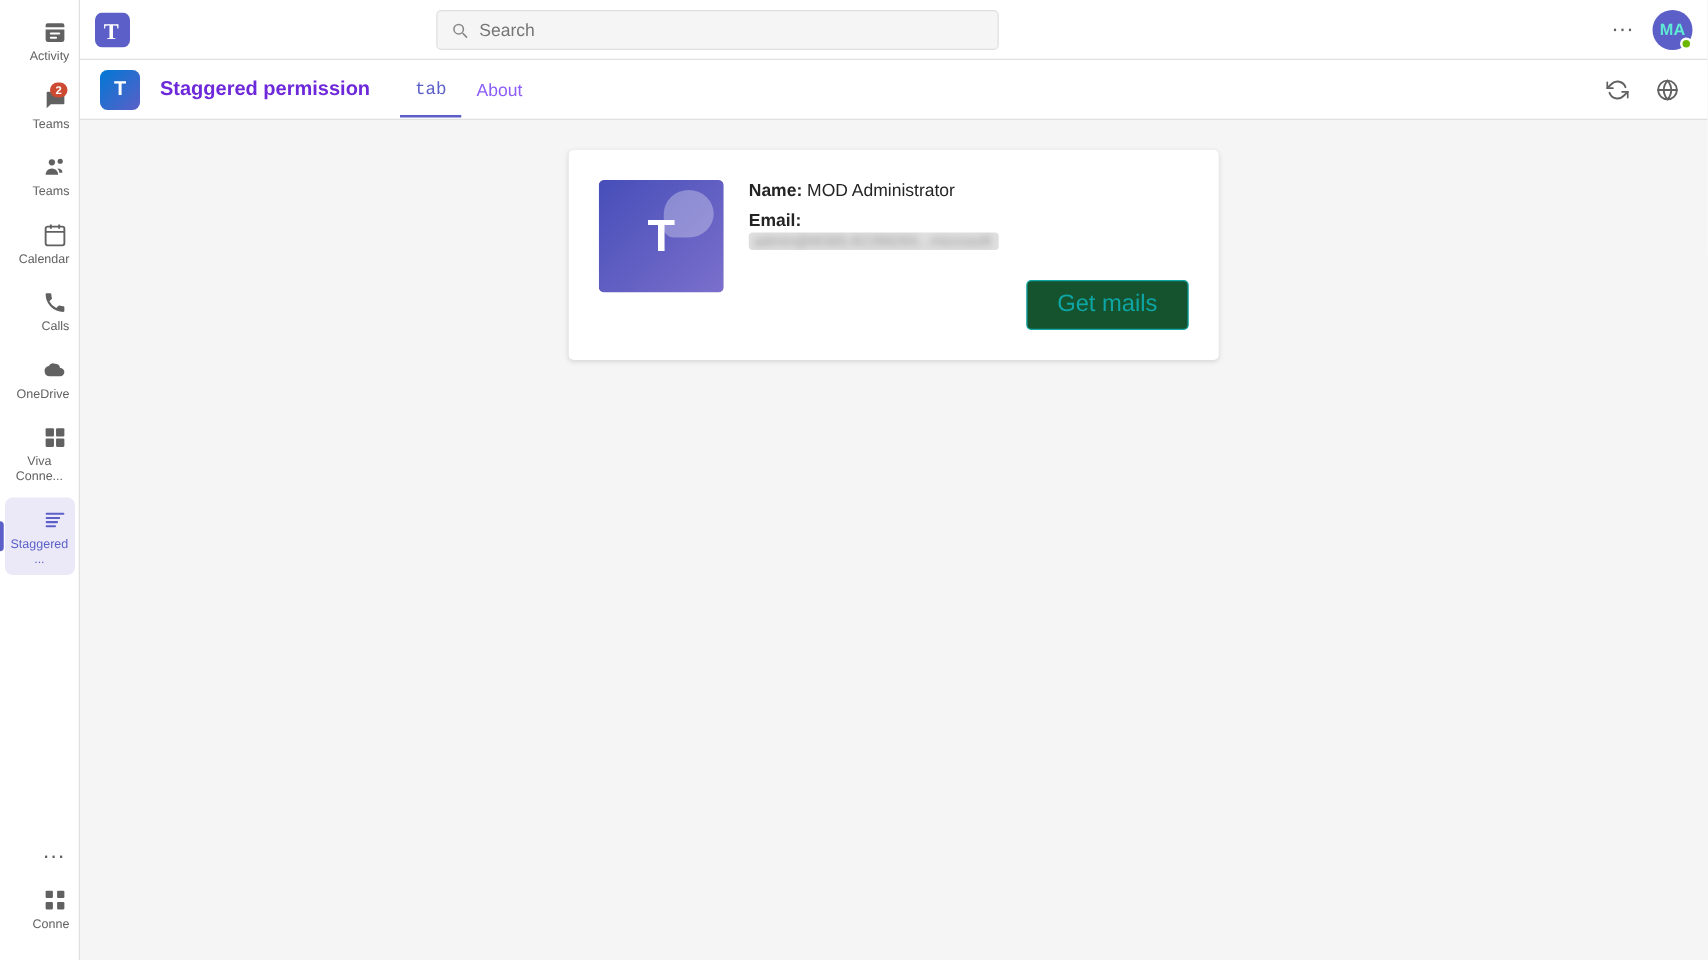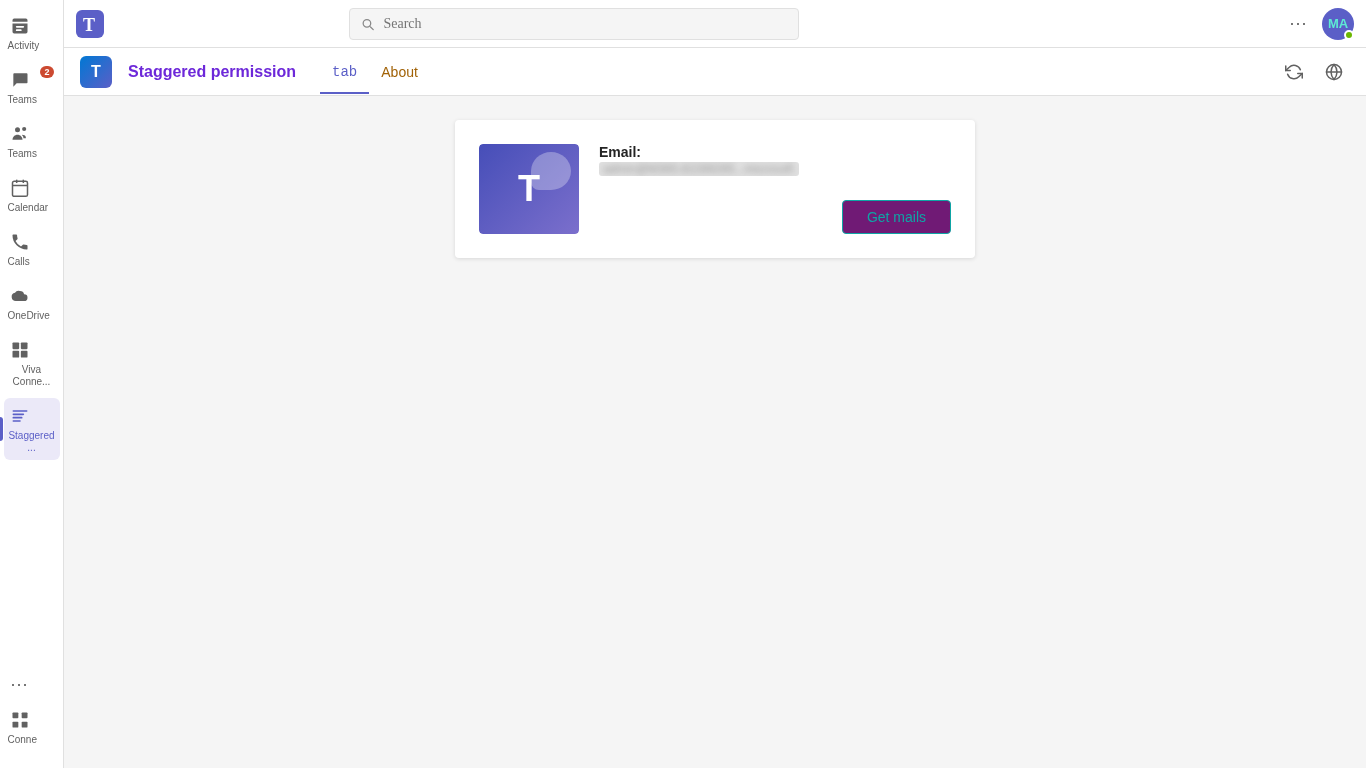--- a/index.html
+++ b/index.html
@@ -13,21 +13,21 @@
       display: flex;
       flex-direction: column;
       align-items: center;
       padding: 8px 0;
       gap: 4px;
       z-index: 10;
     }
     .sidebar-item {
       display: flex;
       flex-direction: column;
-      align-items: flex-start;
+      align-items: flex-end;
       justify-content: center;
       width: 56px;
       padding: 6px 4px;
       border-radius: 6px;
       cursor: pointer;
       position: relative;
       gap: 2px;
     }
     .sidebar-item.active { background: #ebe9f8; }
     .sidebar-item .icon-wrap {
@@ -111,21 +111,20 @@
       gap: 8px;
       height: 32px;
     }
     .search-bar input {
       border: none;
       background: transparent;
       outline: none;
       font-size: 14px;
       color: #616161;
       width: 100%;
-      font-family: Liberation Serif, serif;
     }
     .topbar-right {
       margin-left: auto;
       display: flex;
       align-items: center;
       gap: 8px;
     }
     .topbar-icon-btn {
       width: 32px;
       height: 32px;
@@ -200,21 +199,21 @@
     }
     .tab-nav {
       display: flex;
       gap: 0;
       margin-left: 8px;
     }
     .tab-item {
       padding: 12px 12px;
       font-size: 14px;
       cursor: pointer;
-      color: #a16207;
+      color: #8b5cf6;
       border-bottom: 2px solid transparent;
       position: relative;
       top: 1px;
     }
     .tab-item.active {
       color: #5b5fc7;
       border-bottom: 2px solid #5b5fc7;
       font-family: Liberation Mono, monospace;
     }
     .tab-header-right {
@@ -324,24 +323,24 @@
       top: 0;
       font-size: 12px;
       color: #999;
       filter: blur(3px);
       white-space: nowrap;
     }
     .get-mails-btn {
       margin-top: 16px;
       padding: 8px 24px;
       border: 1.5px solid #0ea5a5;
-      background: #701a75;
+      background: #14532d;
       border-radius: 4px;
       color: #0ea5a5;
-      font-size: 14px;
+      font-size: 19px;
       cursor: pointer;
       font-family: 'Segoe UI', sans-serif;
       float: right;
     }
 
     
     .icon-svg { width: 20px; height: 20px; fill: currentColor; }
   </style>
 </head>
 <body>
@@ -521,20 +520,24 @@
 
           <div class="user-avatar-img">
             <div class="teams-app-icon">
               <div class="teams-blob"></div>
               <span class="teams-t">T</span>
             </div>
           </div>
 
           <div class="user-details">
             <div class="detail-row">
+              <span class="detail-label">Name:</span>
+              <span class="detail-value"> MOD Administrator</span>
+            </div>
+            <div class="detail-row">
               <span class="detail-label">Email:</span>
               <br>
               <div class="email-blur"></div>
             </div>
 
             <button class="get-mails-btn">Get mails</button>
           </div>
         </div>
       </div>
     </div>

